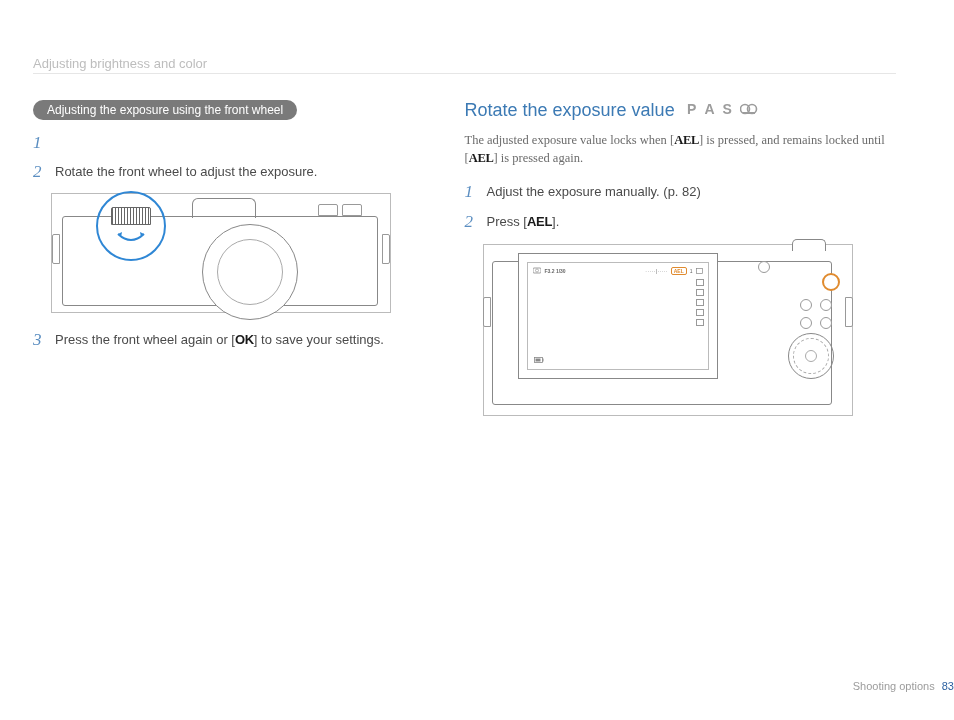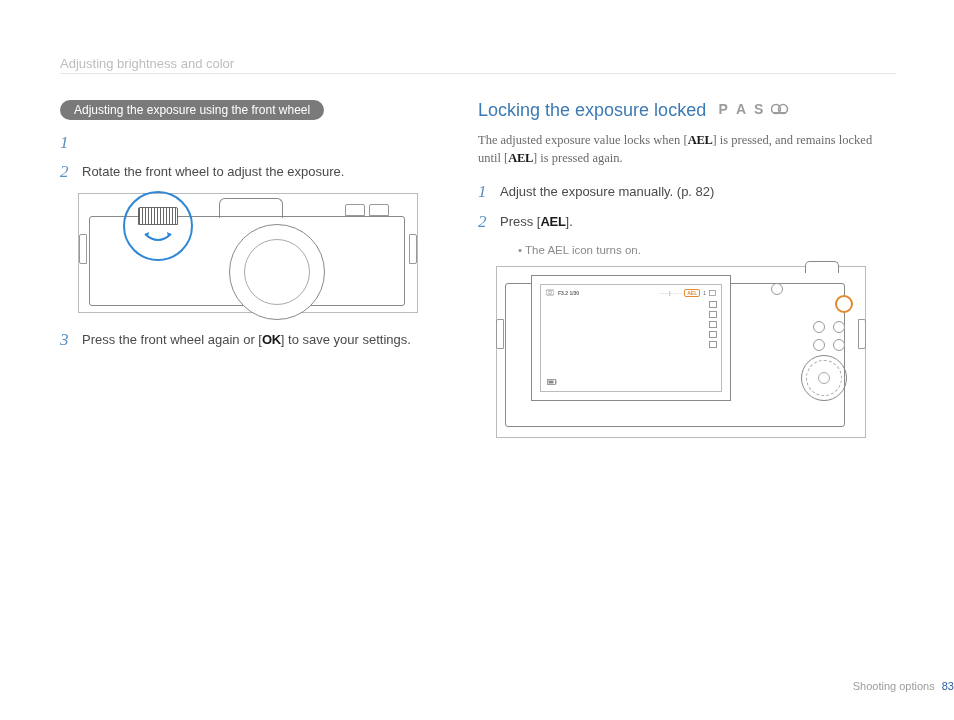--- a/index.html
+++ b/index.html
@@ -5,21 +5,21 @@
   * { box-sizing: border-box; margin: 0; padding: 0; }
   body {
     font-family: Arial, Helvetica, sans-serif;
     background: #fff;
     width: 954px;
     height: 720px;
     position: relative;
     color: #333;
   }
   .page {
-    padding: 56px 58px 0 60px;
+    padding: 56px 58px 0 33px;
   }
   .running-head {
     color: #bdbdbd;
     font-size: 13px;
     margin-bottom: 2px;
     font-weight: 300;
   }
   .rule {
     border: none;
     border-top: 1px solid #e6e6e6;
@@ -350,21 +350,21 @@
           <span class="stepnum">3</span>
           <span>
             <span>Press the front wheel again or [</span><span class="ok-label">OK</span><span>] to save your settings.</span>
           </span>
         </li>
       </ol>
     </div>
 
     <div class="col">
       <div>
-        <span class="h2">Locking the exposure locked</span>
+        <span class="h2">Rotate the exposure value</span>
         <span class="modes">
           <span>P</span>
           <span>A</span>
           <span>S</span>
           <svg class="mode-movie" width="18" height="12" viewBox="0 0 18 12">
             <circle cx="5" cy="6" r="4.5" fill="none" stroke="#9c9c9c" stroke-width="1.6"></circle>
             <circle cx="12" cy="6" r="4.5" fill="none" stroke="#9c9c9c" stroke-width="1.6"></circle>
             <rect x="3" y="9" width="12" height="2" fill="#9c9c9c"></rect>
           </svg>
         </span>
@@ -379,21 +379,20 @@
           <span class="stepnum">1</span>
           <span>Adjust the exposure manually. (p. 82)</span>
         </li>
         <li>
           <span class="stepnum">2</span>
           <span>
             <span>Press [</span><span class="ael-label">AEL</span><span>].</span>
           </span>
         </li>
       </ol>
-      <div class="sub-bullet">The AEL icon turns on.</div>
 
       <div class="figure2">
         <div class="camb-body"></div>
         <div class="strap2-l"></div>
         <div class="strap2-r"></div>
         <div class="screen">
           <div class="screen-inner">
             <div class="screen-top">
               <span style="display:flex;gap:4px;align-items:center;">
                 <svg width="8" height="7" viewBox="0 0 8 7">

